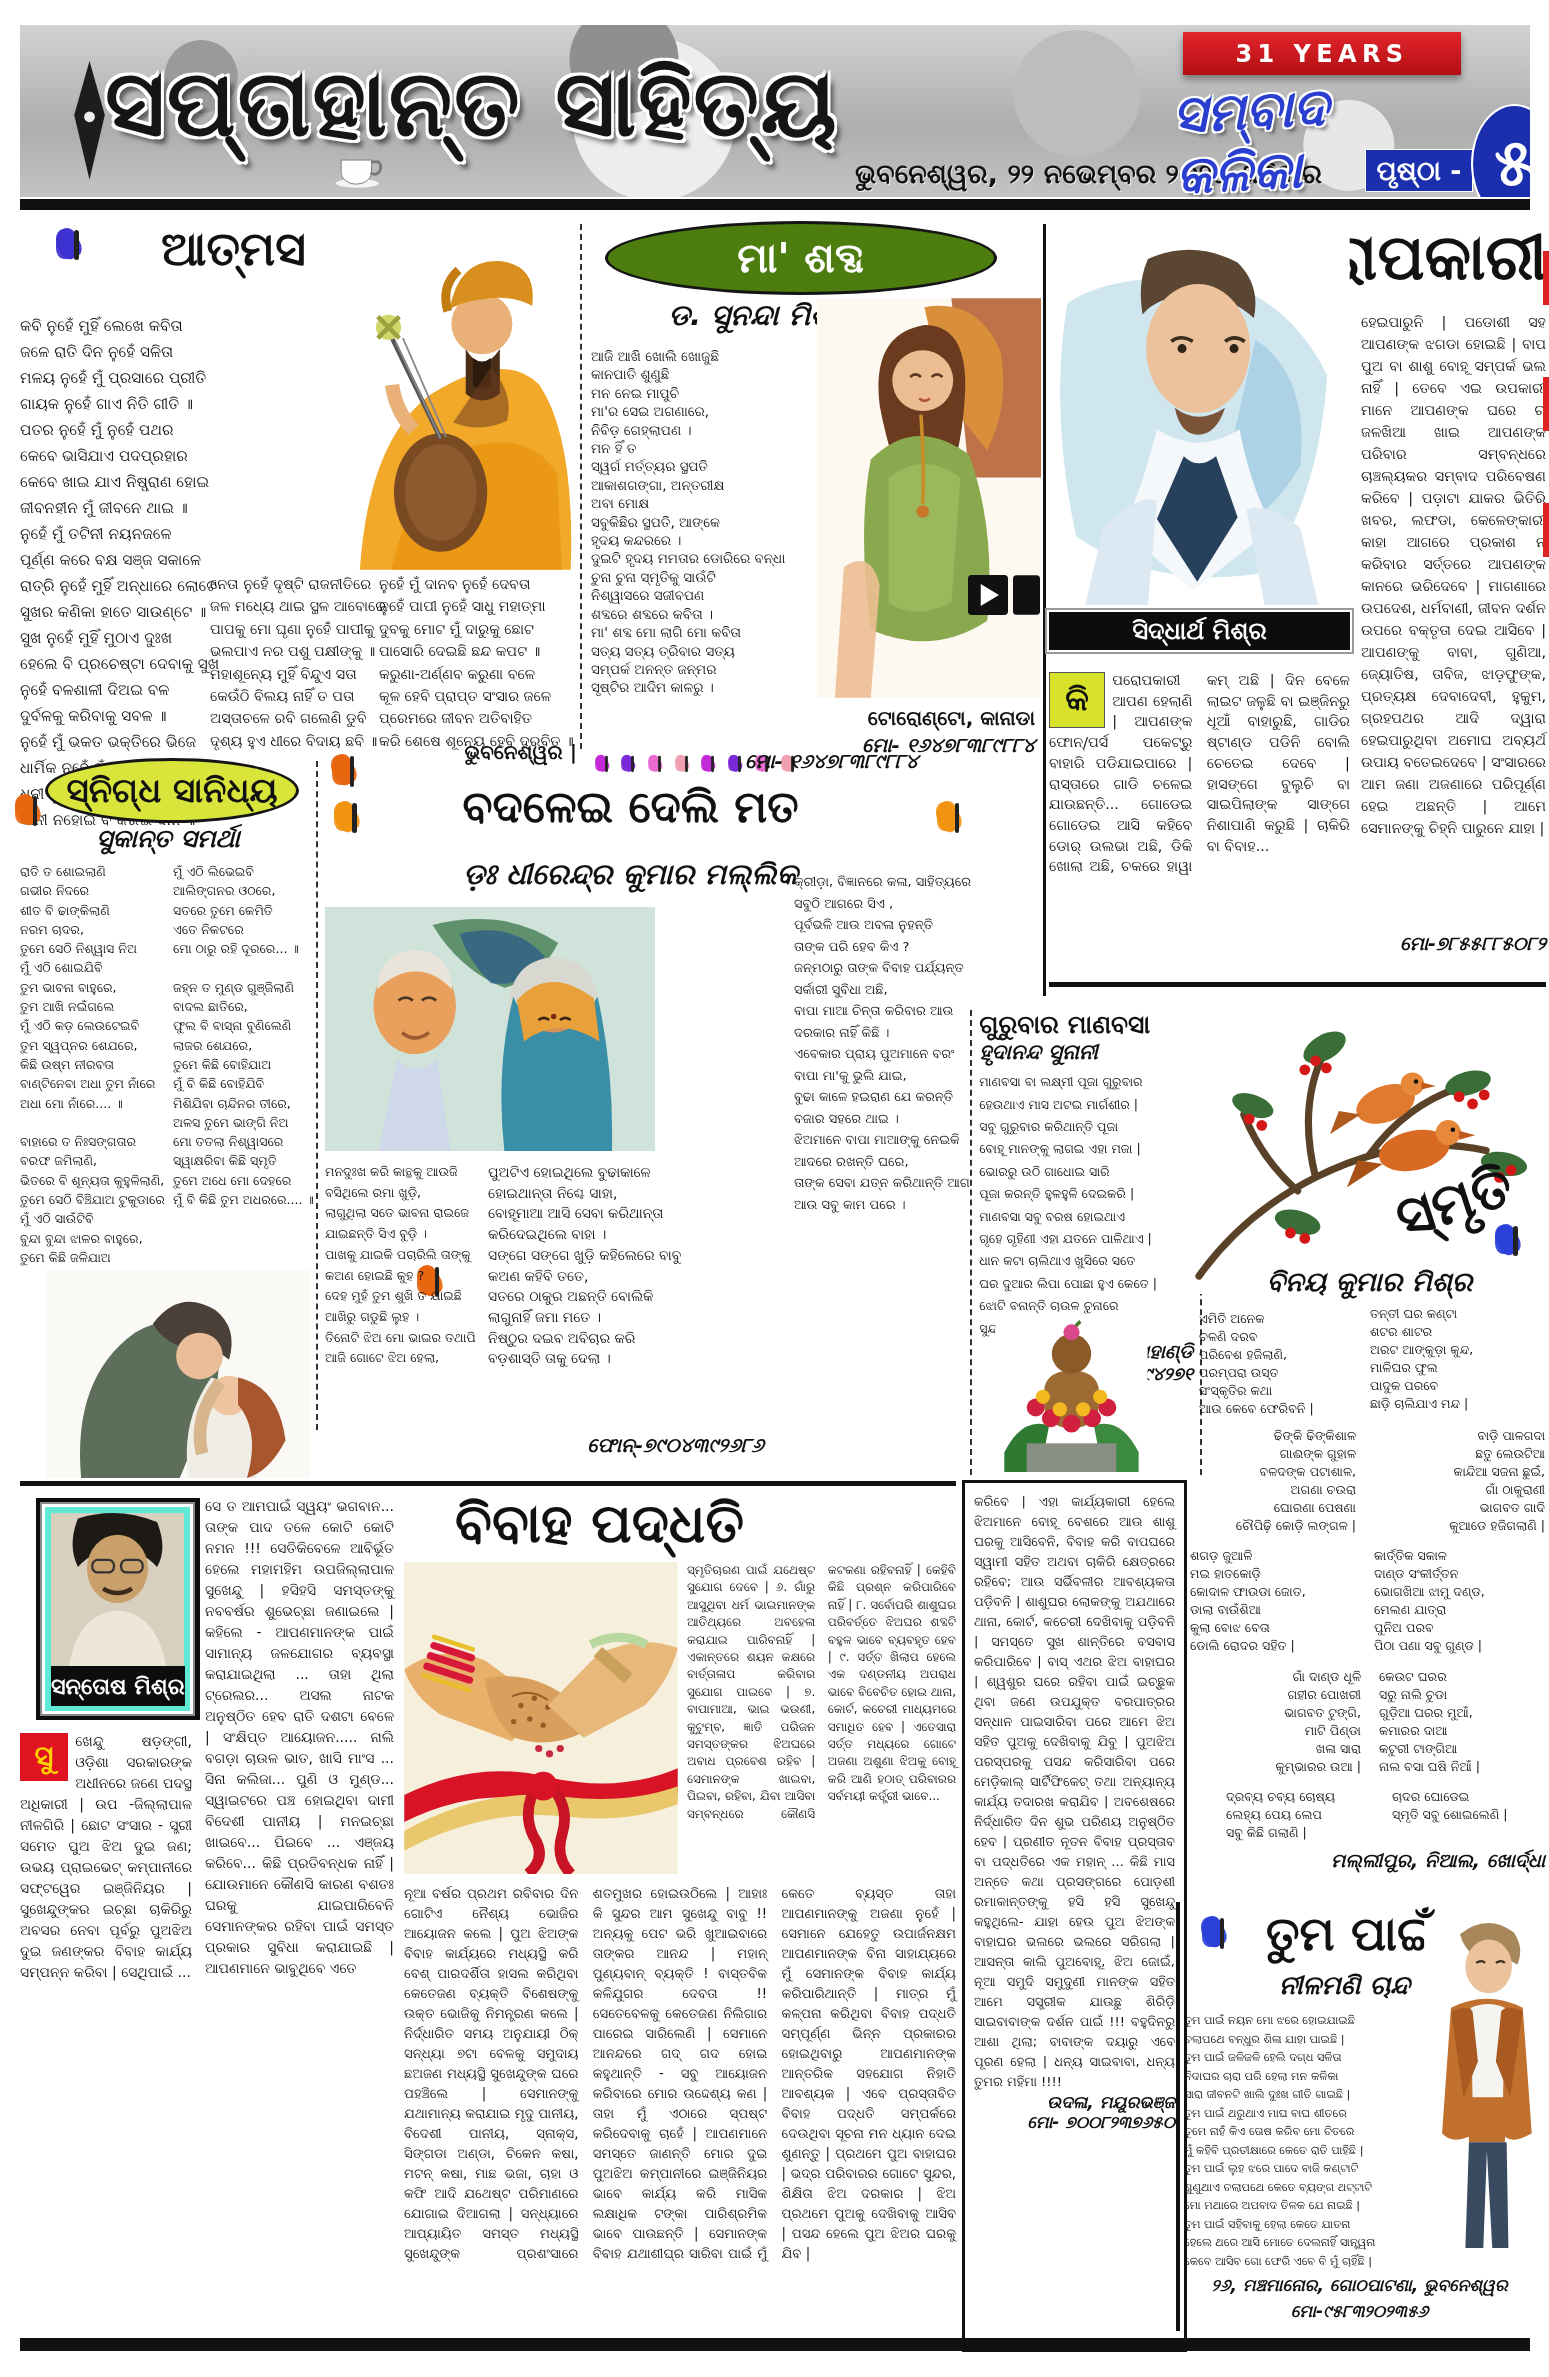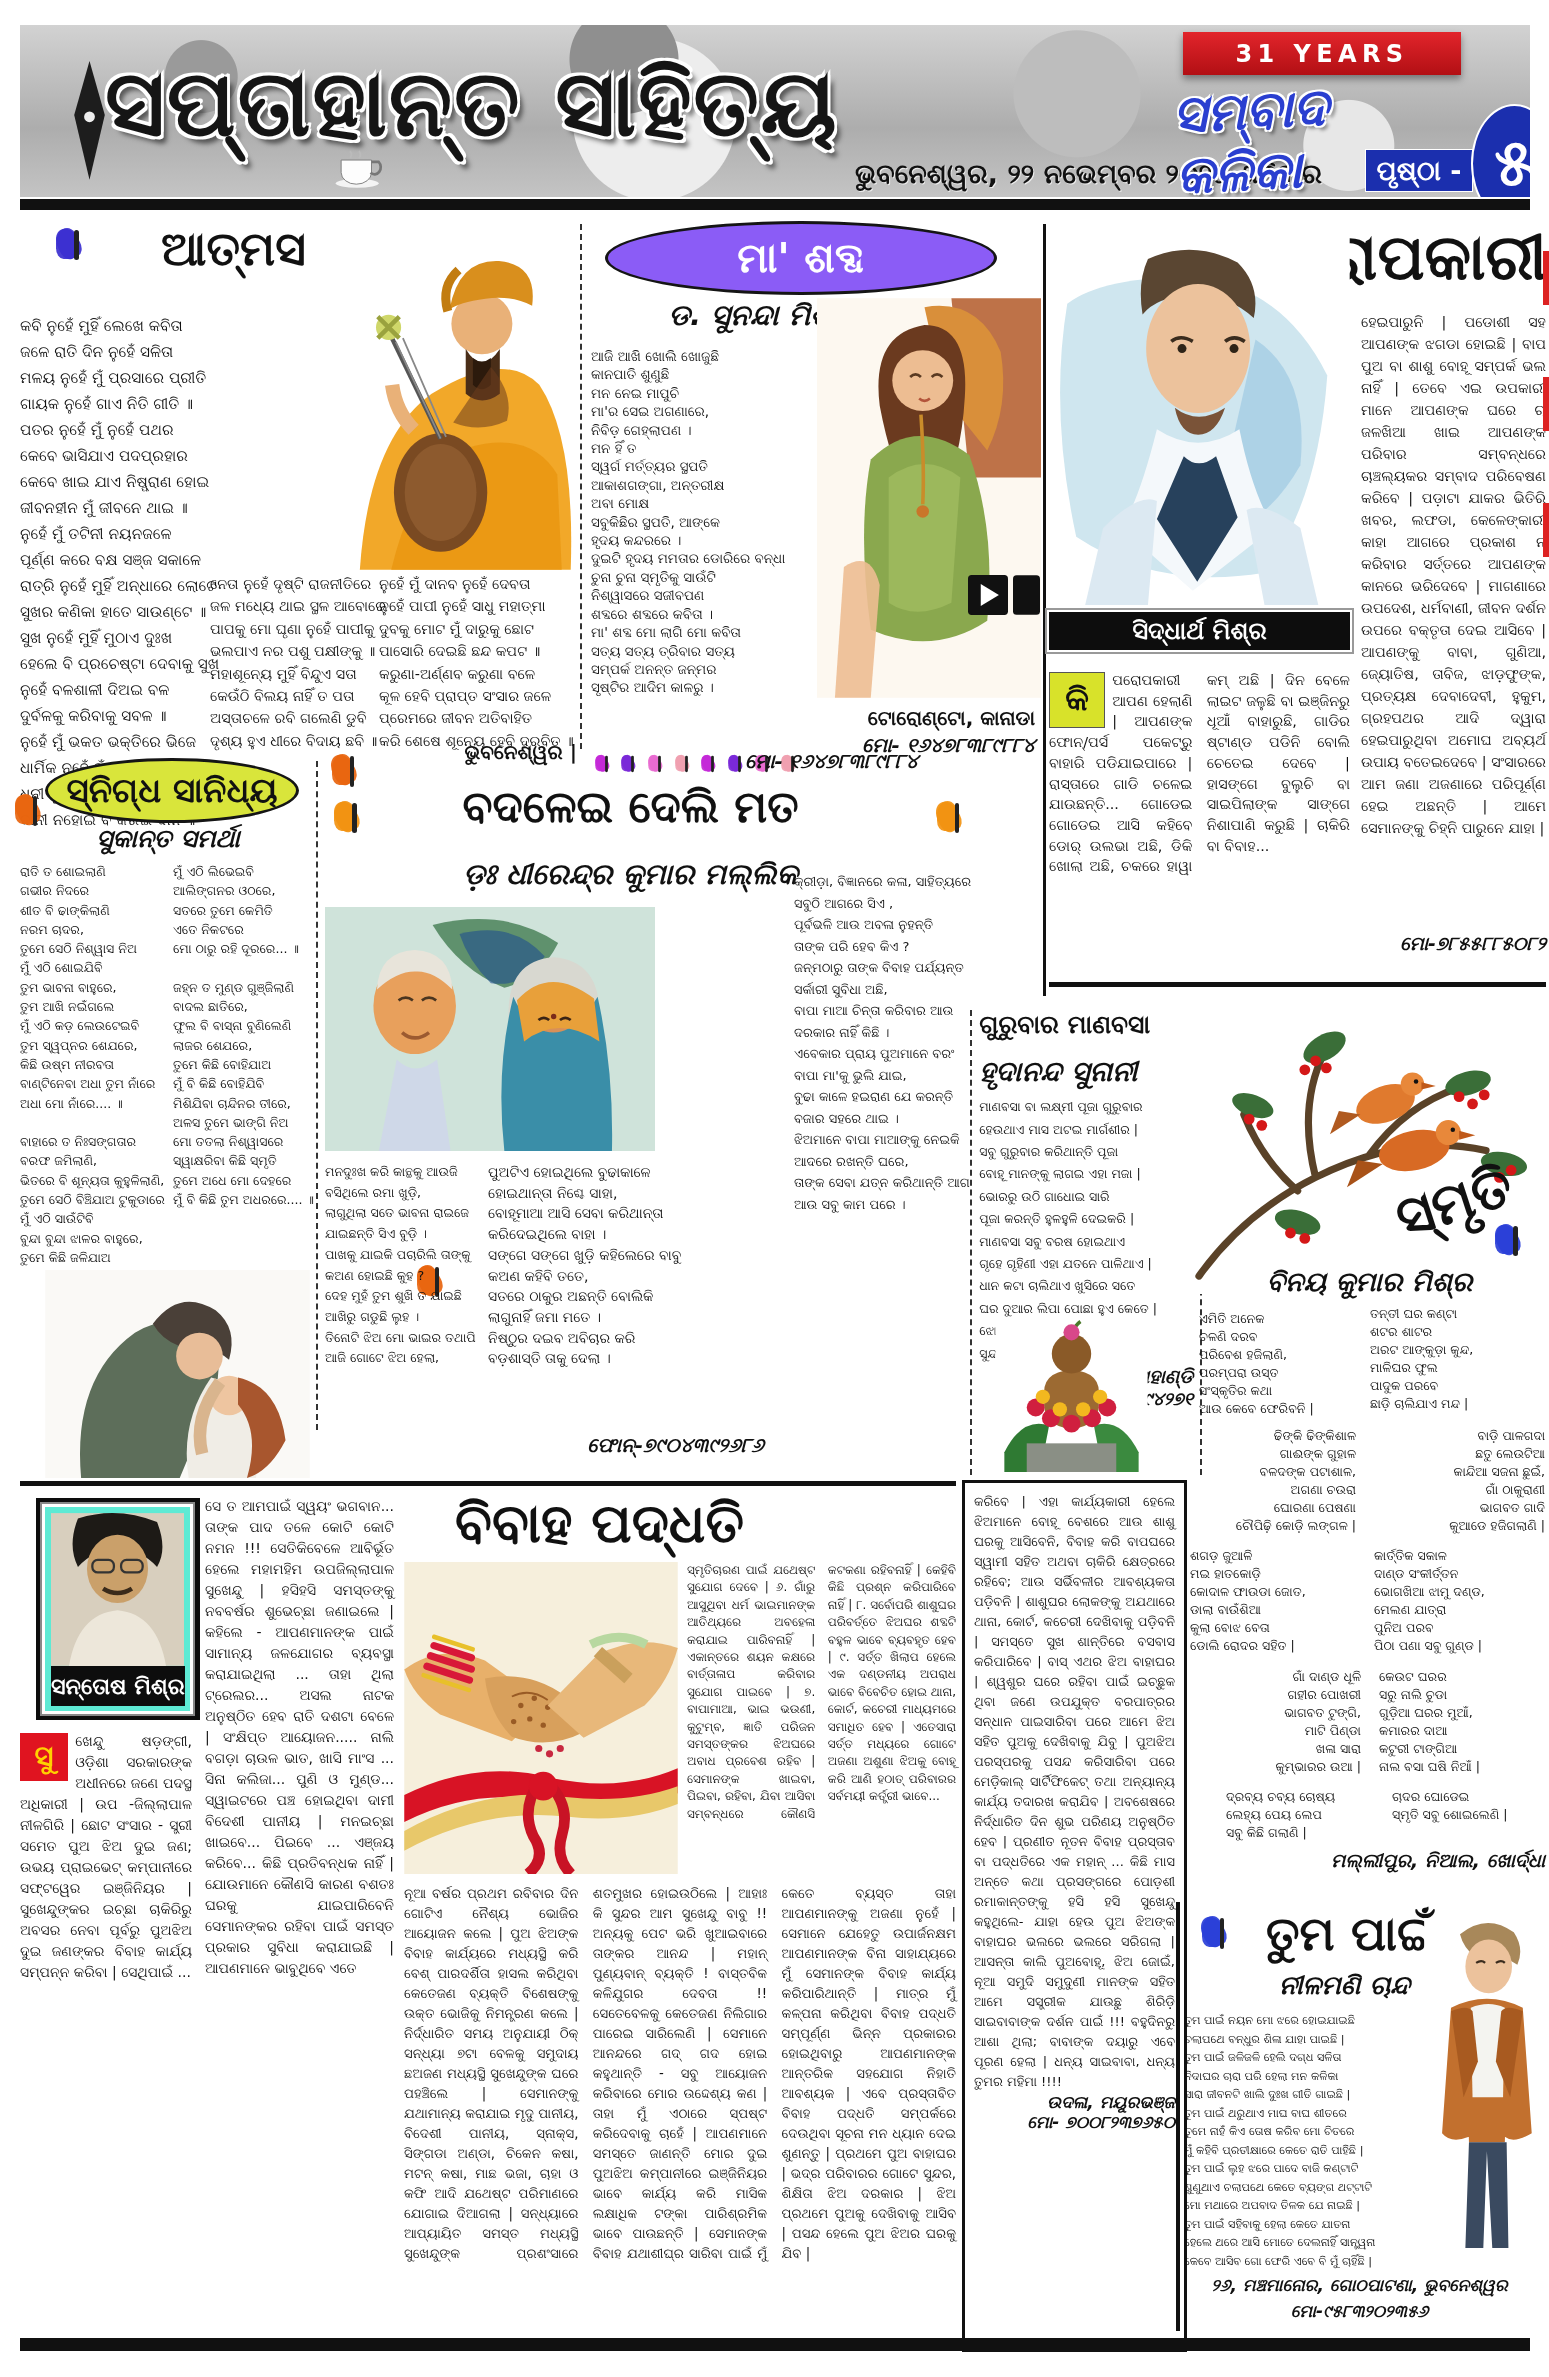--- a/index.html
+++ b/index.html
@@ -147,21 +147,21 @@
         <div>କରୁଣା-ଅର୍ଣ୍ଣବ କରୁଣା ବଳେ</div>
         <div>କୂଳ ହେବି ପ୍ରାପ୍ତ ସଂସାର ଜଳେ</div>
         <div>ପ୍ରେମରେ ଜୀବନ ଅତିବାହିତ</div>
         <div>କରି ଶେଷେ ଶୂନ୍ୟେ ହେବି ଦ୍ରବିତ ॥</div>
       </div>
     <div class="abs b rt" style="left:413px;top:519px;width:144px;font-size:20px">ଭୁବନେଶ୍ୱର |</div>
   </div>
   <div class="abs" style="left:580px;top:224px;height:525px;border-left:2.7px dashed #333"></div>
 
   <div class="abs" style="left:591px;top:221px;width:451px;height:539px">
-    <div class="oval abs" style="left:13.5px;top:0;width:386px;height:68px;background:#8b5cf6;color:#fff;font-size:41px">ମା' ଶବ୍ଦ</div>
+    <div class="oval abs" style="left:13.5px;top:0;width:386px;height:68px;background:#4d7c0f;color:#fff;font-size:41px">ମା' ଶବ୍ଦ</div>
     <div class="abs byline ctr" style="left:54px;top:77px;width:314px;font-size:29px">ଡ. ସୁନନ୍ଦା ମିଶ୍ର ପଣ୍ଡା</div>
 
     <svg class="abs" style="left:226px;top:77px" width="224" height="400" viewBox="0 0 250 446">
       <rect width="250" height="446" fill="#fdf8f0"></rect>
       <path d="M150 0 h100 v200 h-80 Z" fill="#b35a2a" opacity=".85"></path>
       <path d="M120 10 Q180 0 205 60 Q215 120 190 170 L150 120 Q130 60 120 10 Z" fill="#d98f3a"></path>
       <path d="M70 120 Q60 40 120 30 Q170 30 165 110 Q160 200 120 260 Q85 200 70 120 Z" fill="#6b3a1f"></path>
       <circle cx="118" cy="92" r="34" fill="#edbd92"></circle>
       <path d="M104 88 q6 -6 12 0 M128 88 q6 -6 12 0" stroke="#5a3a22" stroke-width="3" fill="none"></path>
       <path d="M114 112 q6 5 12 0" stroke="#b3543a" stroke-width="3" fill="none"></path>
@@ -410,21 +410,21 @@
         <div>ଆଉ ସବୁ କାମ ପରେ ।</div>
       </div>
   </div>
 
   <div class="abs ctr" style="left:395px;top:1433px;width:561px">
     <div class="b i" style="font-size:20px">ଫୋନ୍-୭୯୦୪୩୯୨୬୮୬</div>
   </div>
 
   <div class="abs" style="left:970px;top:1010px;width:214px;height:465px;border-left:2.7px dashed #333;border-right:2.7px dashed #333;padding:0 7.2px">
     <div class="hl" style="font-size:25px">ଗୁରୁବାର ମାଣବସା</div>
-    <div class="byline" style="font-size:28px;margin-top:15px">ହୃଦାନନ୍ଦ ସୁନାନୀ</div>
+    <div class="byline" style="font-size:21px;margin-top:0">ହୃଦାନନ୍ଦ ସୁନାନୀ</div>
     <div class="poem" style="font-size:12.6px;line-height:22.4px;margin-top:7.2px">
         <div>ମାଣବସା ବା ଲକ୍ଷ୍ମୀ ପୂଜା ଗୁରୁବାର</div>
         <div>ହେଉଥାଏ ମାସ ଅଟଇ ମାର୍ଗଶୀର |</div>
         <div>ସବୁ ଗୁରୁବାର କରିଥାନ୍ତି ପୂଜା</div>
         <div>ବୋହୂ ମାନଙ୍କୁ ଲାଗଇ ଏହା ମଜା |</div>
         <div>ଭୋରରୁ ଉଠି ଗାଧୋଇ ସାରି</div>
         <div>ପୂଜା କରନ୍ତି ହୁଳହୁଳି ଦେଇକରି |</div>
         <div>ମାଣବସା ସବୁ ବରଷ ହୋଇଥାଏ</div>
         <div>ଗୃହେ ଗୃହିଣୀ ଏହା ଯତନେ ପାଳିଥାଏ |</div>
         <div>ଧାନ କଟା ଚାଲିଥାଏ ଖୁସିରେ ସତେ</div>

